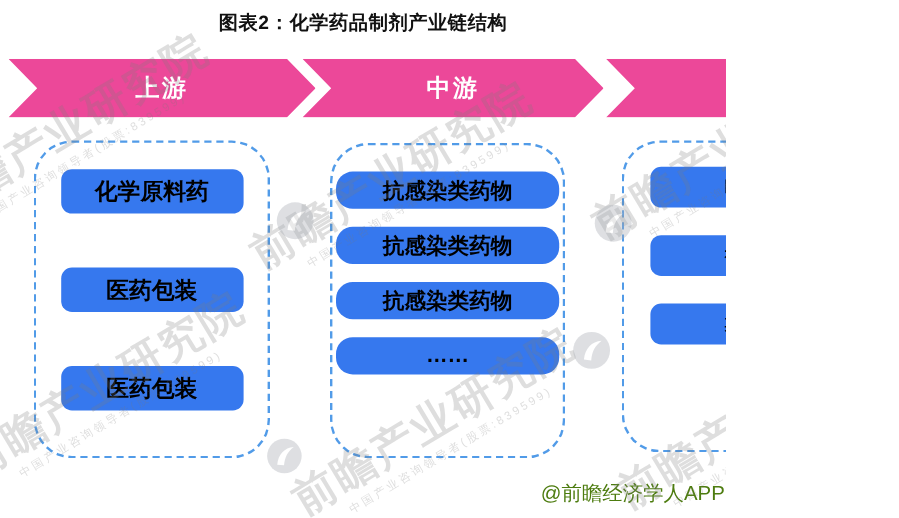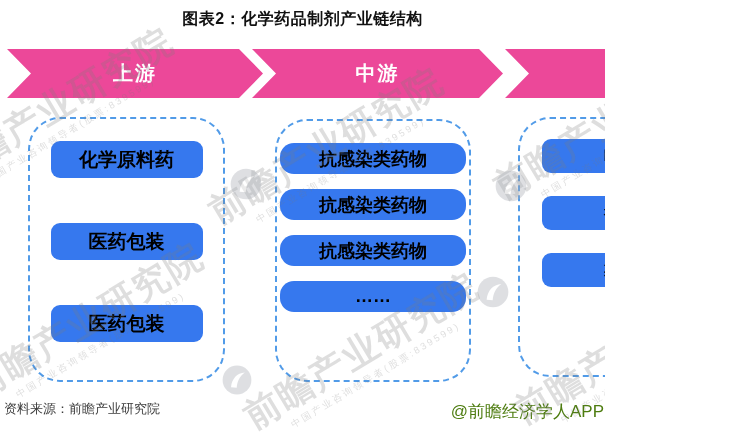--- a/index.html
+++ b/index.html
@@ -136,16 +136,15 @@
         <path d="M30,74 C33,45 50,27 76,25 C59,38 51,53 49,76 Z" fill="#ffffff"></path>
       </svg>
   </div>
   <div class="wm-logo" style="left:222px;top:365px;width:30px;height:30px">
     <svg viewBox="0 0 100 100">
         <circle cx="50" cy="50" r="48" fill="#a9adb5"></circle>
         <path d="M30,74 C33,45 50,27 76,25 C59,38 51,53 49,76 Z" fill="#ffffff"></path>
       </svg>
   </div>
 
-  <div class="source">资料来源：前瞻产业研究院</div>
   <div class="credit">@前瞻经济学人APP</div>
 
 </div>
 
 </body></html>

